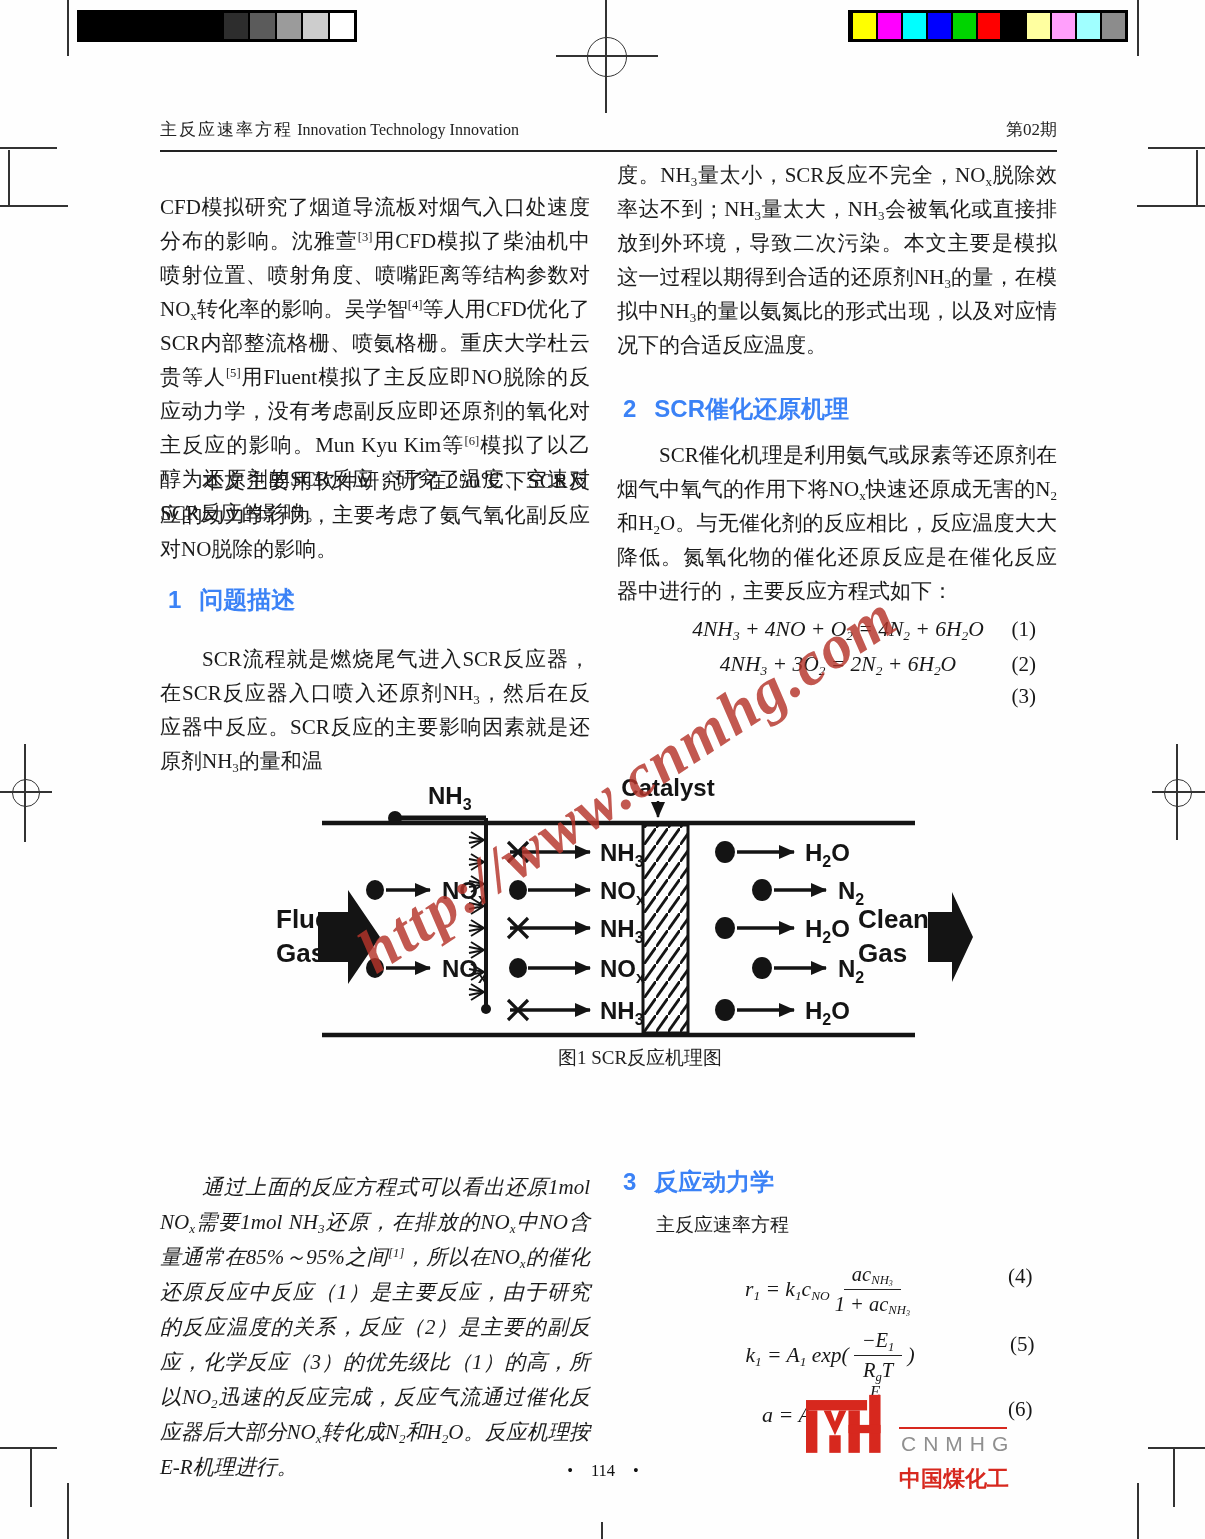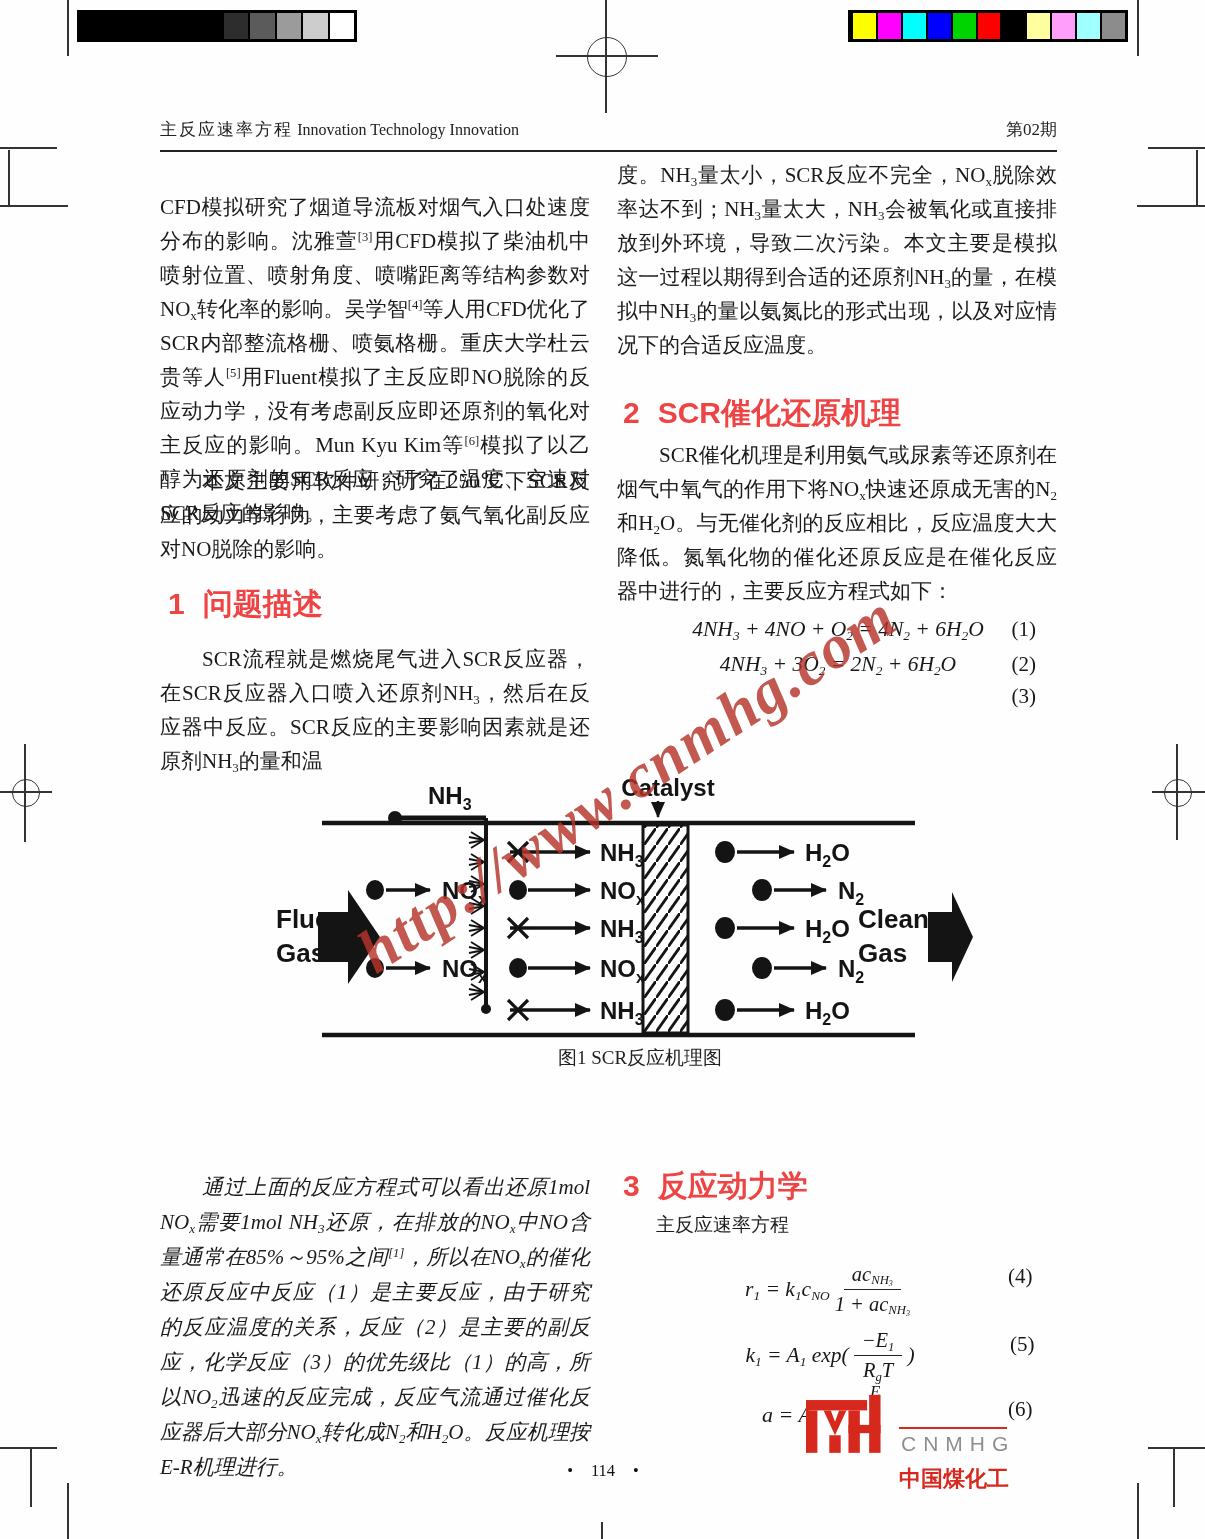--- a/index.html
+++ b/index.html
@@ -23,21 +23,21 @@
   .header .jcn{letter-spacing:2px;}
   .header .jen{font-size:16px;}
   .header .issue{position:absolute;right:0;top:0;}
   .header-rule{position:absolute;left:160px;top:150px;width:897px;height:2px;background:#222;}
   
   .para{position:absolute;font-size:21px;line-height:34px;text-align:justify;color:#1b1b1b;}
   .para.lh35{line-height:35px;font-style:italic;}
   .indent{text-indent:2em;}
   sub{font-size:0.62em;line-height:0;vertical-align:-0.28em;}
   sup{font-size:0.60em;line-height:0;vertical-align:0.55em;}
-  .heading{position:absolute;font-family:"Liberation Sans","DejaVu Sans",sans-serif;font-weight:bold;font-size:30px;color:#ef4444;}
+  .heading{position:absolute;font-family:"Liberation Sans","DejaVu Sans",sans-serif;font-weight:bold;font-size:24px;color:#3b82f6;}
   .heading .hnum{margin-right:18px;}
   
   .eq{font-style:italic;font-size:21.5px;color:#181818;}
   .rxrow{position:absolute;left:640px;width:396px;text-align:center;}
   .eqnum{position:absolute;font-style:normal;font-size:21px;color:#181818;}
   .eqflex{position:absolute;left:630px;width:400px;display:flex;justify-content:center;align-items:center;}
   .frac{display:inline-flex;flex-direction:column;align-items:center;margin:0 5px;font-size:20.5px;}
   .frac .fnum{padding:0 8px 3px;border-bottom:1.7px solid #222;}
   .frac .fden{padding-top:3px;}
   .kin-sub{position:absolute;left:656px;top:1212px;font-size:19px;}

